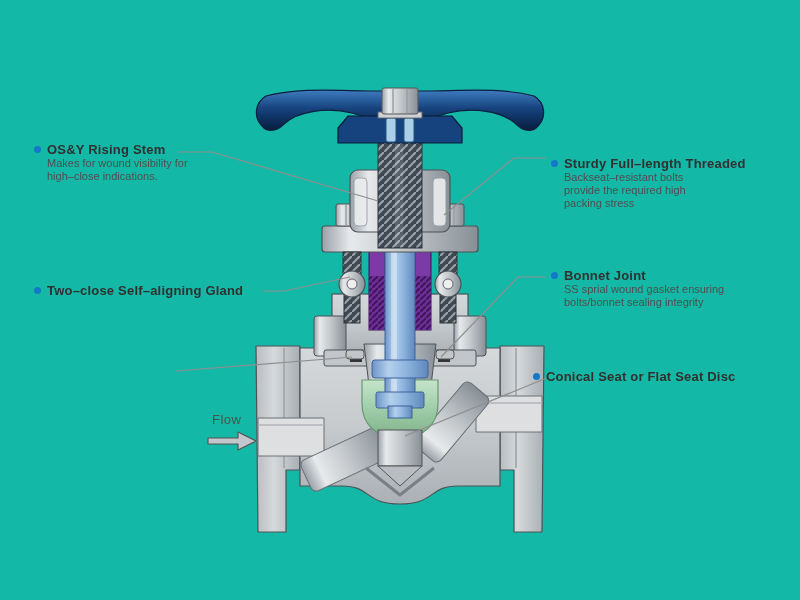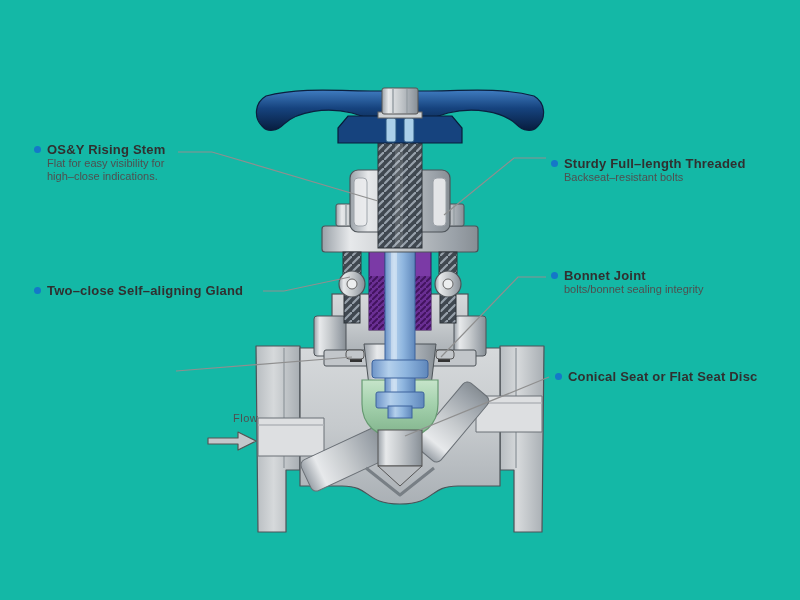--- a/index.html
+++ b/index.html
@@ -4,21 +4,21 @@
 <style>
   html,body{margin:0;padding:0;background:#fff;}
   .stage{position:relative;width:800px;height:600px;background:#14b8a6;overflow:hidden;
          font-family:"Liberation Sans",sans-serif;padding-left:10px;}
   .diagram-svg{position:absolute;left:0;top:0;}
   .callout{position:absolute;}
   .c-row{display:flex;align-items:center;gap:6px;}
   .bullet{width:7px;height:7px;border-radius:50%;background:var(--accent-bullet,#1478c8);flex:none;}
   .c-title{font-size:13px;font-weight:bold;color:var(--text-title,#303030);white-space:nowrap;letter-spacing:.2px;}
   .c-desc{margin-left:13px;font-size:11px;color:var(--text-desc,#4f4f4f);line-height:13px;white-space:nowrap;}
-  .flow-label{position:absolute;left:212px;top:412px;font-size:11px;color:var(--text-desc,#4f4f4f);letter-spacing:.5px;margin-left:21px;}
+  .flow-label{position:absolute;left:212px;top:412px;font-size:13px;color:var(--text-desc,#4f4f4f);letter-spacing:.5px;}
 </style>
 </head>
 <body>
 
 <div class="stage">
 
   <svg class="diagram-svg" width="800" height="600" viewBox="0 0 800 600">
     <defs>
       <linearGradient id="gradNavy" x1="0" y1="0" x2="0" y2="1">
         <stop offset="0" style="stop-color:var(--handwheel-light,#3f7cc0)"></stop>
@@ -171,49 +171,52 @@
       <polyline points="176,371 352,357"></polyline>
       <polyline points="549,377 405,436"></polyline>
     </g>
   </svg>
 
   <div class="callout" style="left:34px;top:142px;">
     <div class="c-row">
       <span class="bullet"></span>
       <span class="c-title">OS&amp;Y Rising Stem</span>
     </div>
-    <div class="c-desc">Flat for easy visibility for</div>
+    <div class="c-desc">Makes for wound visibility for</div>
     <div class="c-desc">high–close indications.</div>
   </div>
 
   <div class="callout" style="left:551px;top:156px;">
     <div class="c-row">
       <span class="bullet"></span>
       <span class="c-title">Sturdy Full–length Threaded</span>
     </div>
     <div class="c-desc">Backseat–resistant bolts</div>
+    <div class="c-desc">provide the required high</div>
+    <div class="c-desc">packing stress</div>
   </div>
 
   <div class="callout" style="left:34px;top:283px;">
     <div class="c-row">
       <span class="bullet"></span>
       <span class="c-title">Two–close Self–aligning Gland</span>
     </div>
   </div>
 
   <div class="callout" style="left:551px;top:268px;">
     <div class="c-row">
       <span class="bullet"></span>
       <span class="c-title">Bonnet Joint</span>
     </div>
+    <div class="c-desc">SS sprial wound gasket ensuring</div>
     <div class="c-desc">bolts/bonnet sealing integrity</div>
   </div>
 
 
-  <div class="callout" style="left:555px;top:369px;">
+  <div class="callout" style="left:533px;top:369px;">
     <div class="c-row">
       <span class="bullet"></span>
       <span class="c-title">Conical Seat or Flat Seat Disc</span>
     </div>
   </div>
 
   <div class="flow-label">Flow</div>
 
 </div>
 

